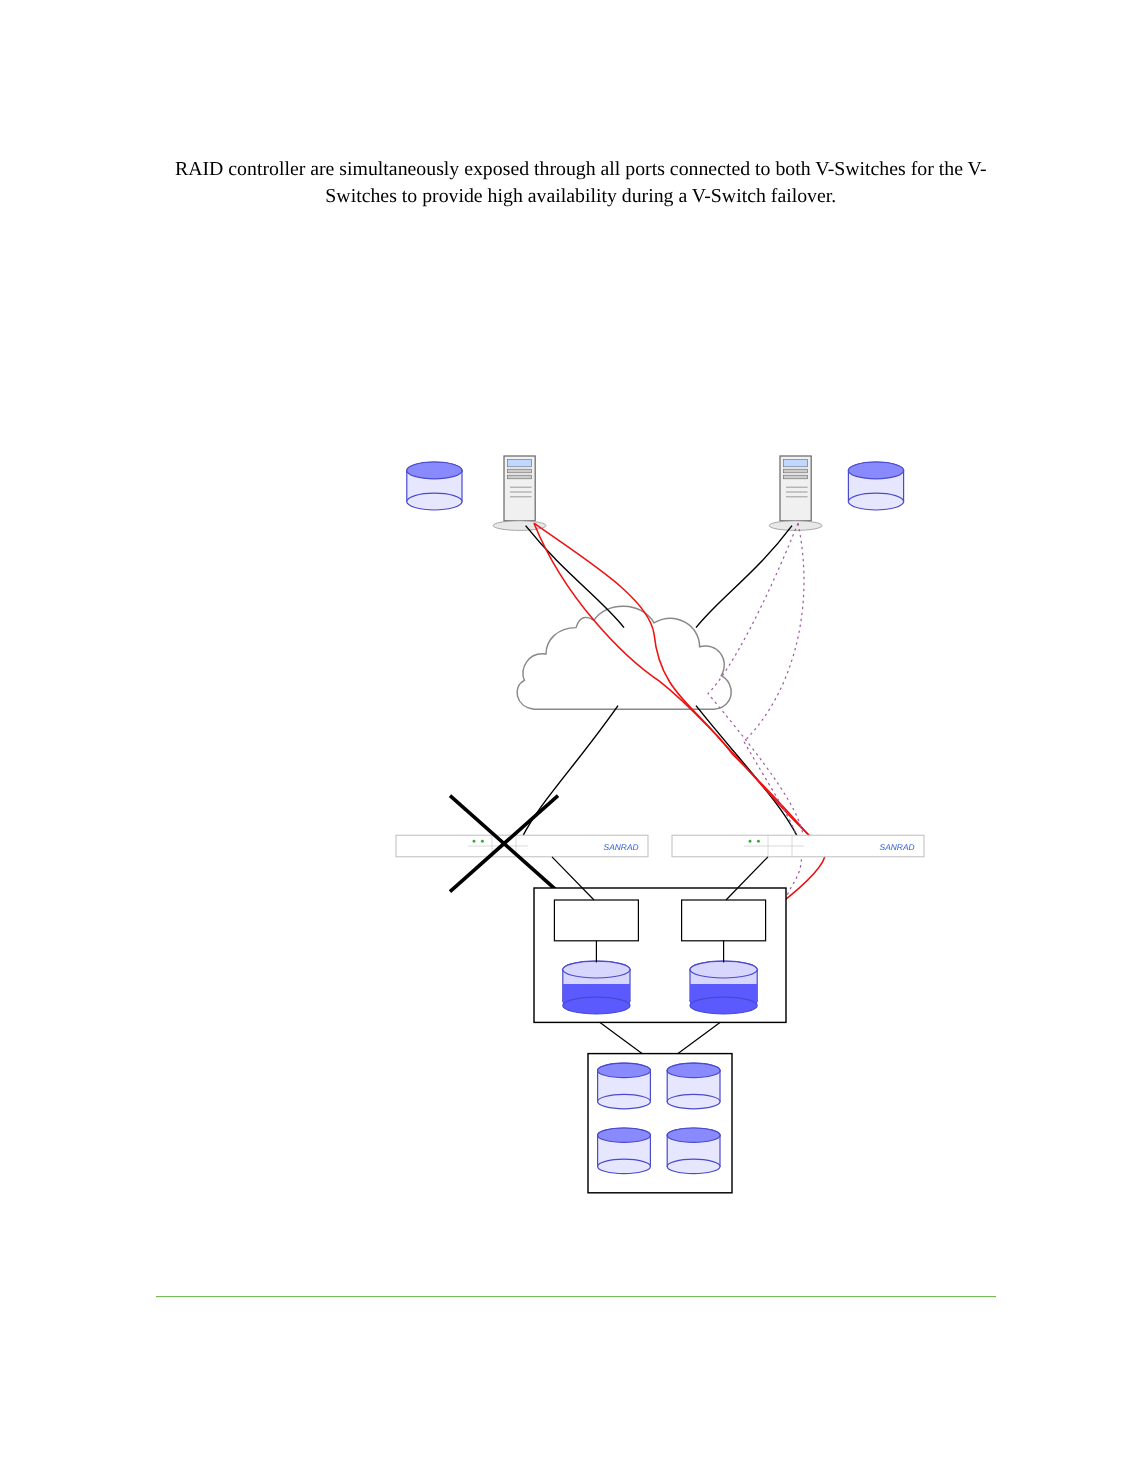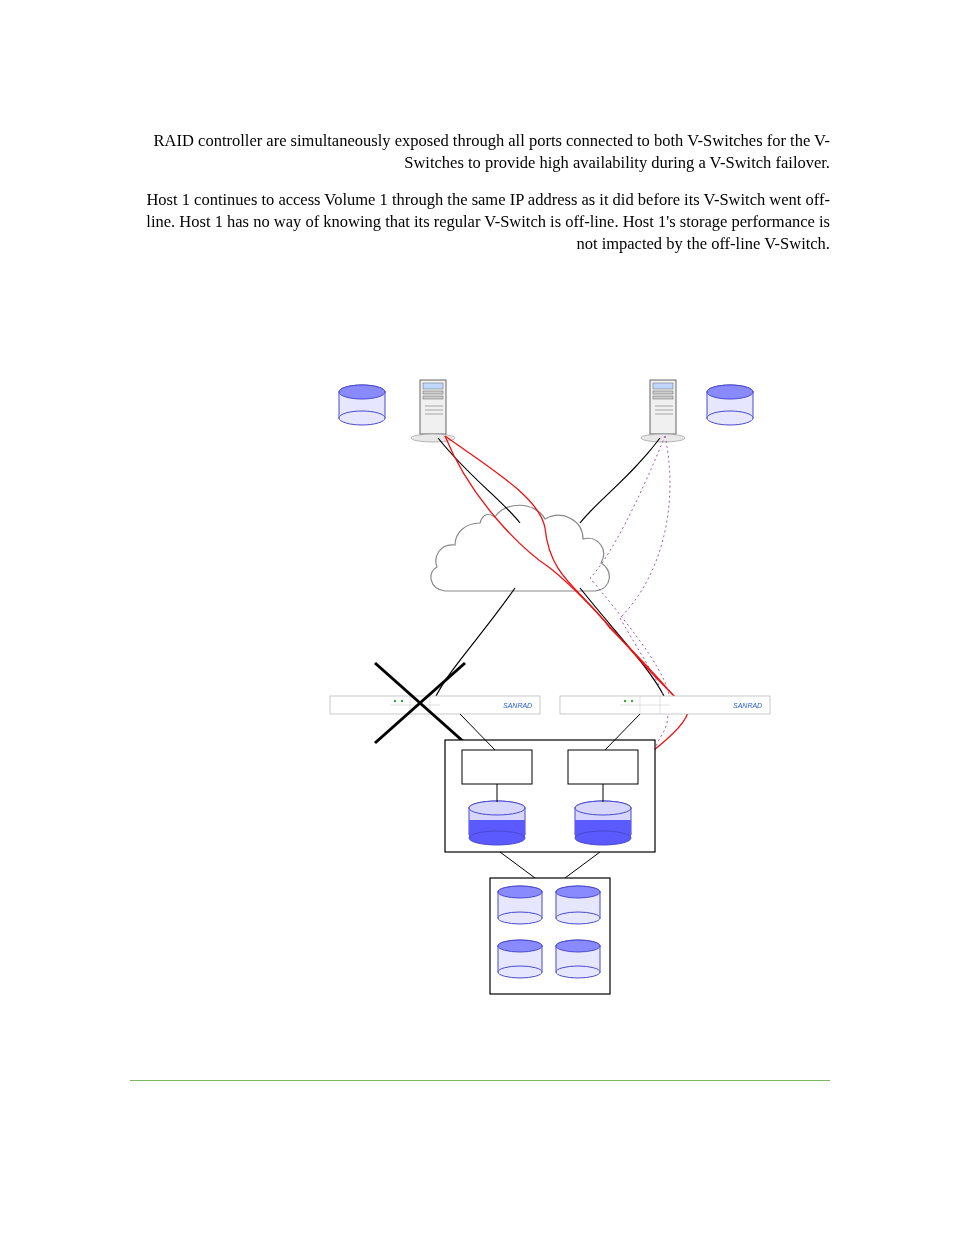--- a/index.html
+++ b/index.html
@@ -14,21 +14,21 @@
   .page {
     position: absolute;
     left: 130px;
     top: 130px;
     width: 700px;
   }
   .para {
     font-size: 16.5px;
     line-height: 1.35;
     margin-bottom: 14px;
-    text-align: right;
+    text-align: center;
   }
   .para.indent-first { margin-left: 8px; }
   .diagram-area {
     position: absolute;
     left: 320px;
     top: 378px;
     width: 460px;
     height: 635px;
   }
   .diagram-svg { width: 460px; height: 635px; display: block; }
@@ -39,21 +39,20 @@
     width: 700px;
     height: 0;
     border-top: 1px solid #7bb661;
   }
 </style>
 </head>
 <body>
 
 <div class="page">
   <p class="para indent-first">RAID controller are simultaneously exposed through all ports connected to both V-Switches for the V-Switches to provide high availability during a V-Switch failover.</p>
-  <p class="para">Host 1 continues to access Volume 1 through the same IP address as it did before its V-Switch went off-line.  Host 1 has no way of knowing that its regular V-Switch is off-line.  Host 1's storage performance is not impacted by the off-line V-Switch.</p>
 </div>
 
 <div class="diagram-area">
   <svg class="diagram-svg" viewBox="0 0 460 635" xmlns="http://www.w3.org/2000/svg">
 
     <g>
       <ellipse cx="42" cy="14" rx="23" ry="7" fill="#8a8aff" stroke="#4a4acc" stroke-width="1"></ellipse>
       <rect x="19" y="14" width="46" height="26" fill="#e6e6ff" stroke="#4a4acc" stroke-width="1"></rect>
       <ellipse cx="42" cy="40" rx="23" ry="7" fill="#e6e6ff" stroke="#4a4acc" stroke-width="1"></ellipse>
       <ellipse cx="42" cy="14" rx="23" ry="7" fill="#8a8aff" stroke="#4a4acc" stroke-width="1"></ellipse>

